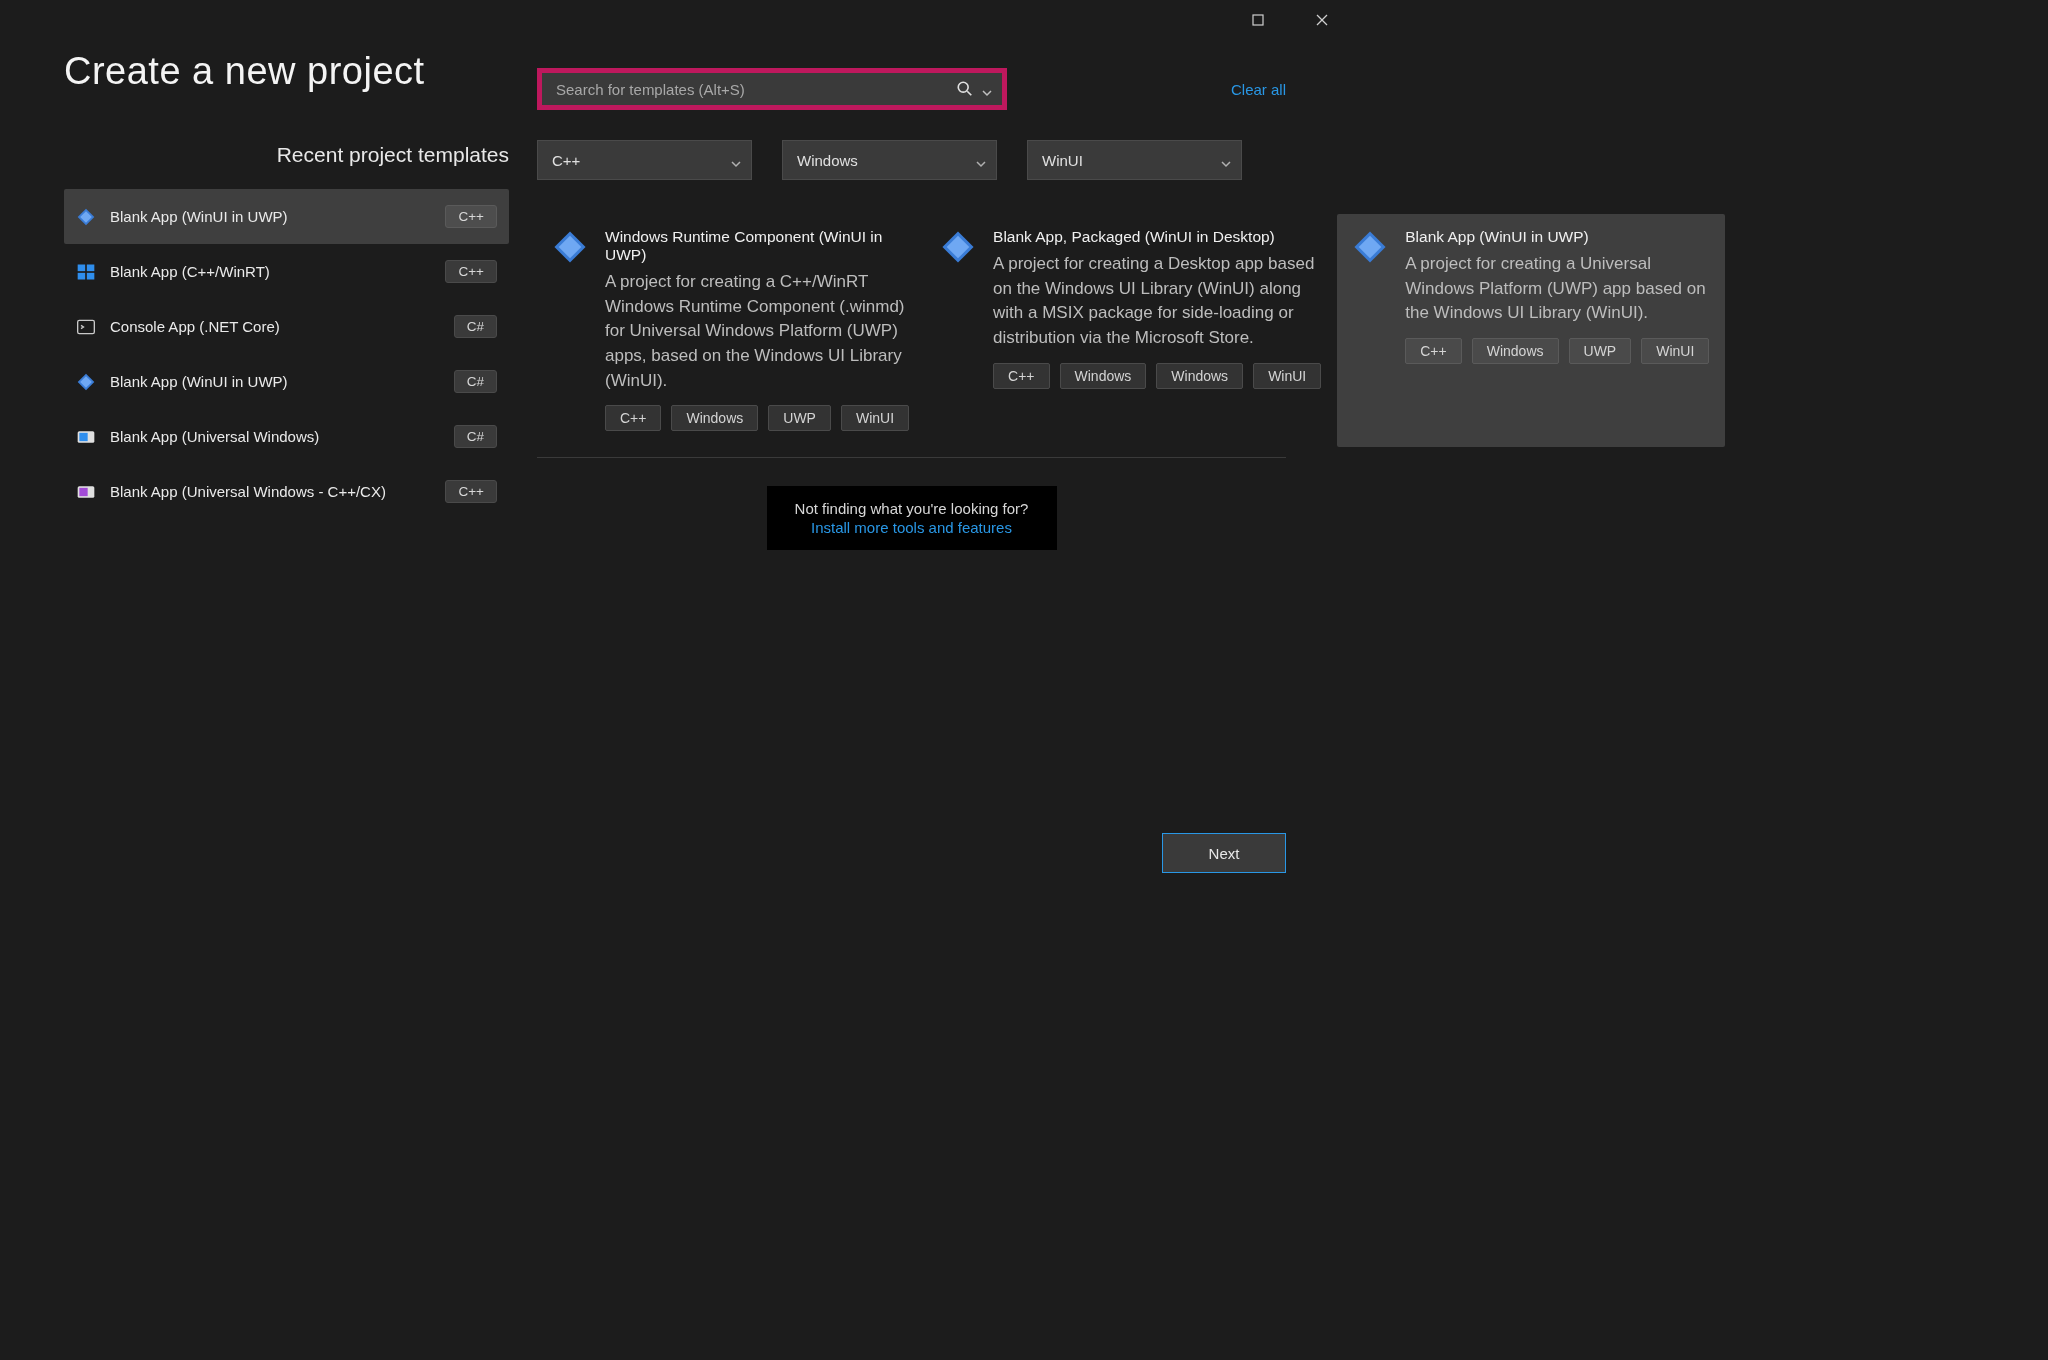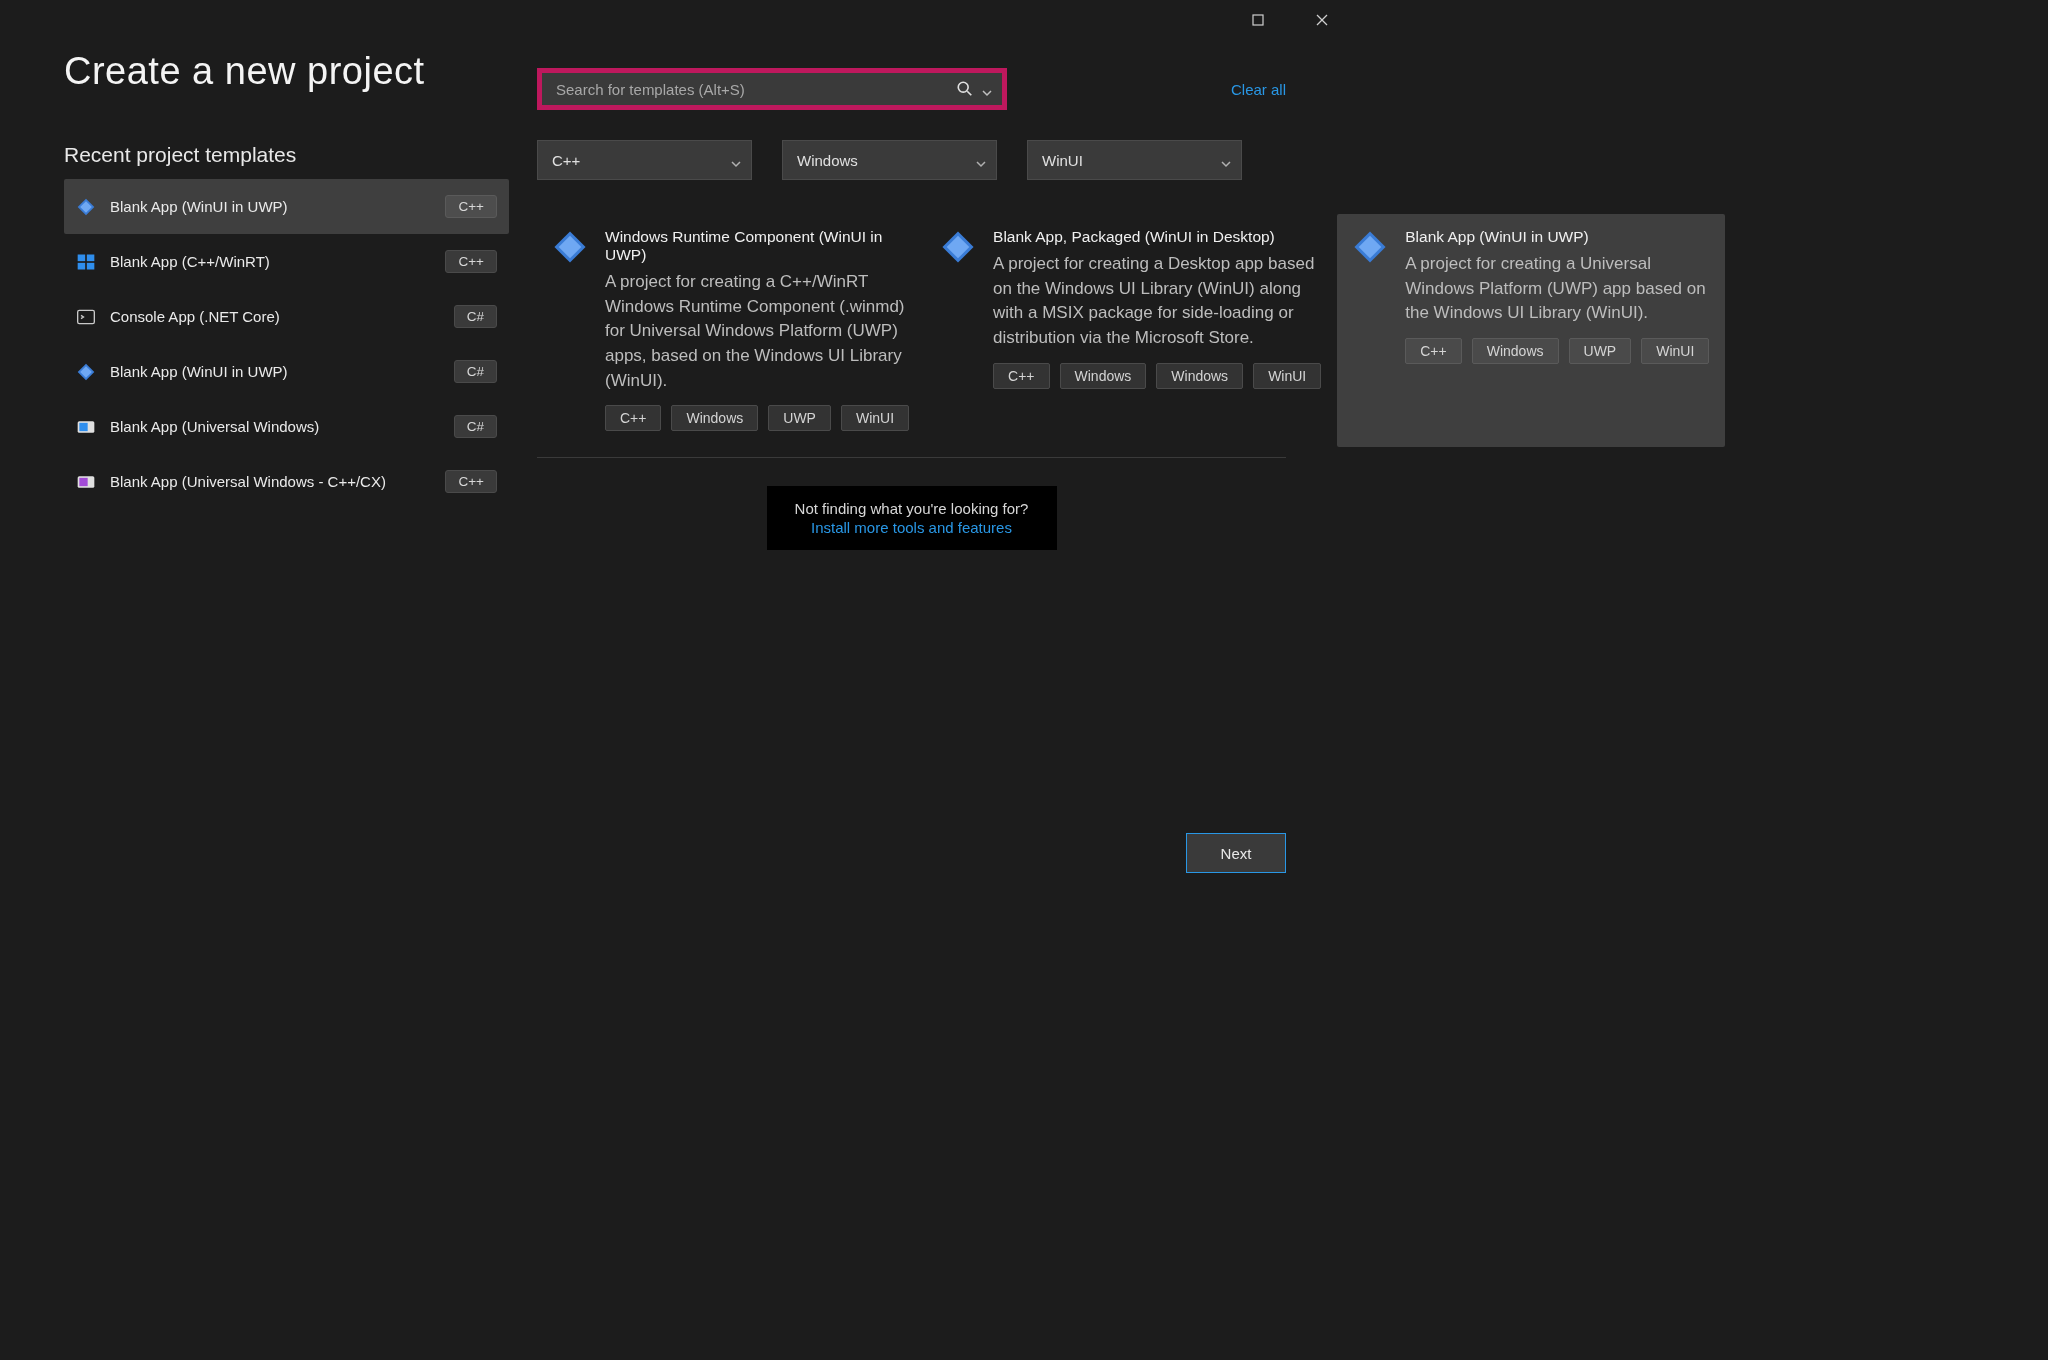--- a/index.html
+++ b/index.html
@@ -46,21 +46,22 @@
     font-weight: 400;
     font-size: 38px;
     color: #f4f4f4;
     margin-bottom: 50px;
     letter-spacing: 0.5px;
   }
   .recent-heading {
     font-size: 21px;
     font-weight: 400;
     color: #e8e8e8;
-    margin-bottom: 12px;
+    margin-bottom: 22px;
+    text-align: right;
   }
   .recent-list { display: flex; flex-direction: column; gap: 0; }
   .recent-item {
     display: flex;
     align-items: center;
     height: 55px;
     padding: 0 12px;
     gap: 14px;
     border-radius: 2px;
     cursor: pointer;
@@ -173,21 +174,21 @@
 
   
   .footer {
     height: 86px;
     display: flex;
     justify-content: flex-end;
     align-items: center;
     padding-right: 64px;
   }
   .btn-next {
-    width: 100px;
+    width: 124px;
     height: 40px;
     background: #3a3a3a;
     border: 1px solid #2997e5;
     color: #e8e8e8;
     font-size: 15px;
     display: flex;
     align-items: center;
     justify-content: center;
     cursor: pointer;
   }

